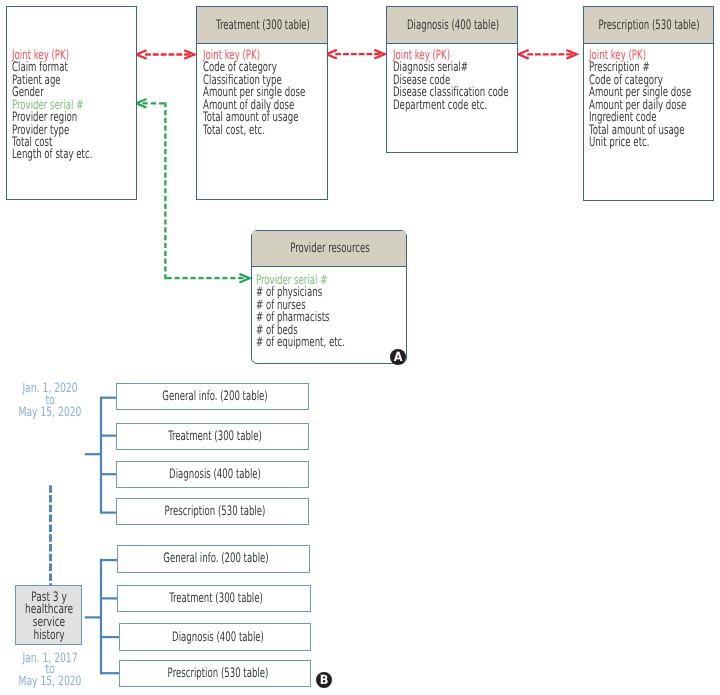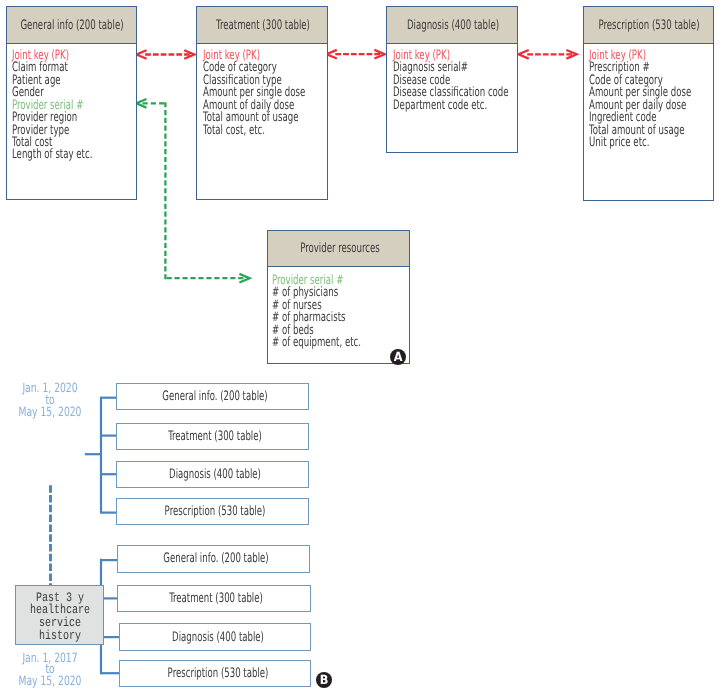--- a/index.html
+++ b/index.html
@@ -75,23 +75,20 @@
     <line x1="84.80" y1="617.4" x2="101.0" y2="617.4" stroke="#4a84bf" stroke-width="2.2" stroke-linecap="butt"></line>
     <line x1="101.0" y1="560.1" x2="117.80" y2="560.1" stroke="#4a84bf" stroke-width="2.2" stroke-linecap="butt"></line>
     <line x1="101.0" y1="598.4" x2="117.90" y2="598.4" stroke="#4a84bf" stroke-width="2.2" stroke-linecap="butt"></line>
     <line x1="101.0" y1="637.1" x2="119.30" y2="637.1" stroke="#4a84bf" stroke-width="2.2" stroke-linecap="butt"></line>
     <line x1="101.0" y1="673.2" x2="119.30" y2="673.2" stroke="#4a84bf" stroke-width="2.2" stroke-linecap="butt"></line>
   </g>
   <line x1="50.5" y1="485.2" x2="50.5" y2="585.2" stroke="#4a84bf" stroke-width="2.9" stroke-dasharray="7.5 2.3" stroke-linecap="butt"></line>
   </svg>
 
   <div class="erbox" style="left:6.0px;top:6.4px;width:130.6px;height:193.3px;">
-    <div class="erhead">
-      <div class="t">General info (200 table)</div>
-    </div>
     <div class="erfields">
       <div class="pk">Joint key (PK)</div>
       <div>Claim format</div>
       <div>Patient age</div>
       <div>Gender</div>
       <div class="gk">Provider serial #</div>
       <div>Provider region</div>
       <div>Provider type</div>
       <div>Total cost</div>
       <div>Length of stay etc.</div>
@@ -131,21 +128,21 @@
       <div class="pk">Joint key (PK)</div>
       <div>Prescription #</div>
       <div>Code of category</div>
       <div>Amount per single dose</div>
       <div>Amount per daily dose</div>
       <div>Ingredient code</div>
       <div>Total amount of usage</div>
       <div>Unit price etc.</div>
     </div>
   </div>
-  <div class="erbox" style="left:267px;top:229.6px;width:143px;height:134.4px;">
+  <div class="erbox" style="left:251px;top:229.6px;width:156px;height:134.4px;border-radius:6px;">
     <div class="erhead">
       <div class="t">Provider resources</div>
     </div>
     <div class="erfields" style="top:44.1px;left:4.0px;">
       <div class="gk">Provider serial #</div>
       <div># of physicians</div>
       <div># of nurses</div>
       <div># of pharmacists</div>
       <div># of beds</div>
       <div># of equipment, etc.</div>
@@ -157,21 +154,21 @@
   </div>
   <div class="sbox" style="left:116.0px;top:422.6px;width:193.4px;height:27.0px;">
     <div class="t">Treatment (300 table)</div>
   </div>
   <div class="sbox" style="left:116.0px;top:460.6px;width:193.4px;height:27.5px;">
     <div class="t">Diagnosis (400 table)</div>
   </div>
   <div class="sbox" style="left:116.0px;top:497.5px;width:193.4px;height:27.3px;">
     <div class="t">Prescription (530 table)</div>
   </div>
-  <div class="gbox" style="left:15.4px;top:585.2px;width:89px;height:60.3px;font-family:Liberation Mono, monospace;">
+  <div class="gbox" style="left:15.4px;top:585.2px;width:67px;height:60.3px;">
     <div class="t">Past 3 y<br>healthcare<br>service<br>history</div>
   </div>
   <div class="dlabel" style="left:-10.0px;top:652.5px;">Jan. 1, 2017<br>to<br>May 15, 2020</div>
   <div class="sbox" style="left:117.3px;top:545.0px;width:193.2px;height:27.5px;">
     <div class="t">General info. (200 table)</div>
   </div>
   <div class="sbox" style="left:117.4px;top:585.0px;width:193.2px;height:27.4px;">
     <div class="t">Treatment (300 table)</div>
   </div>
   <div class="sbox" style="left:118.8px;top:623.2px;width:192.6px;height:27.6px;">

